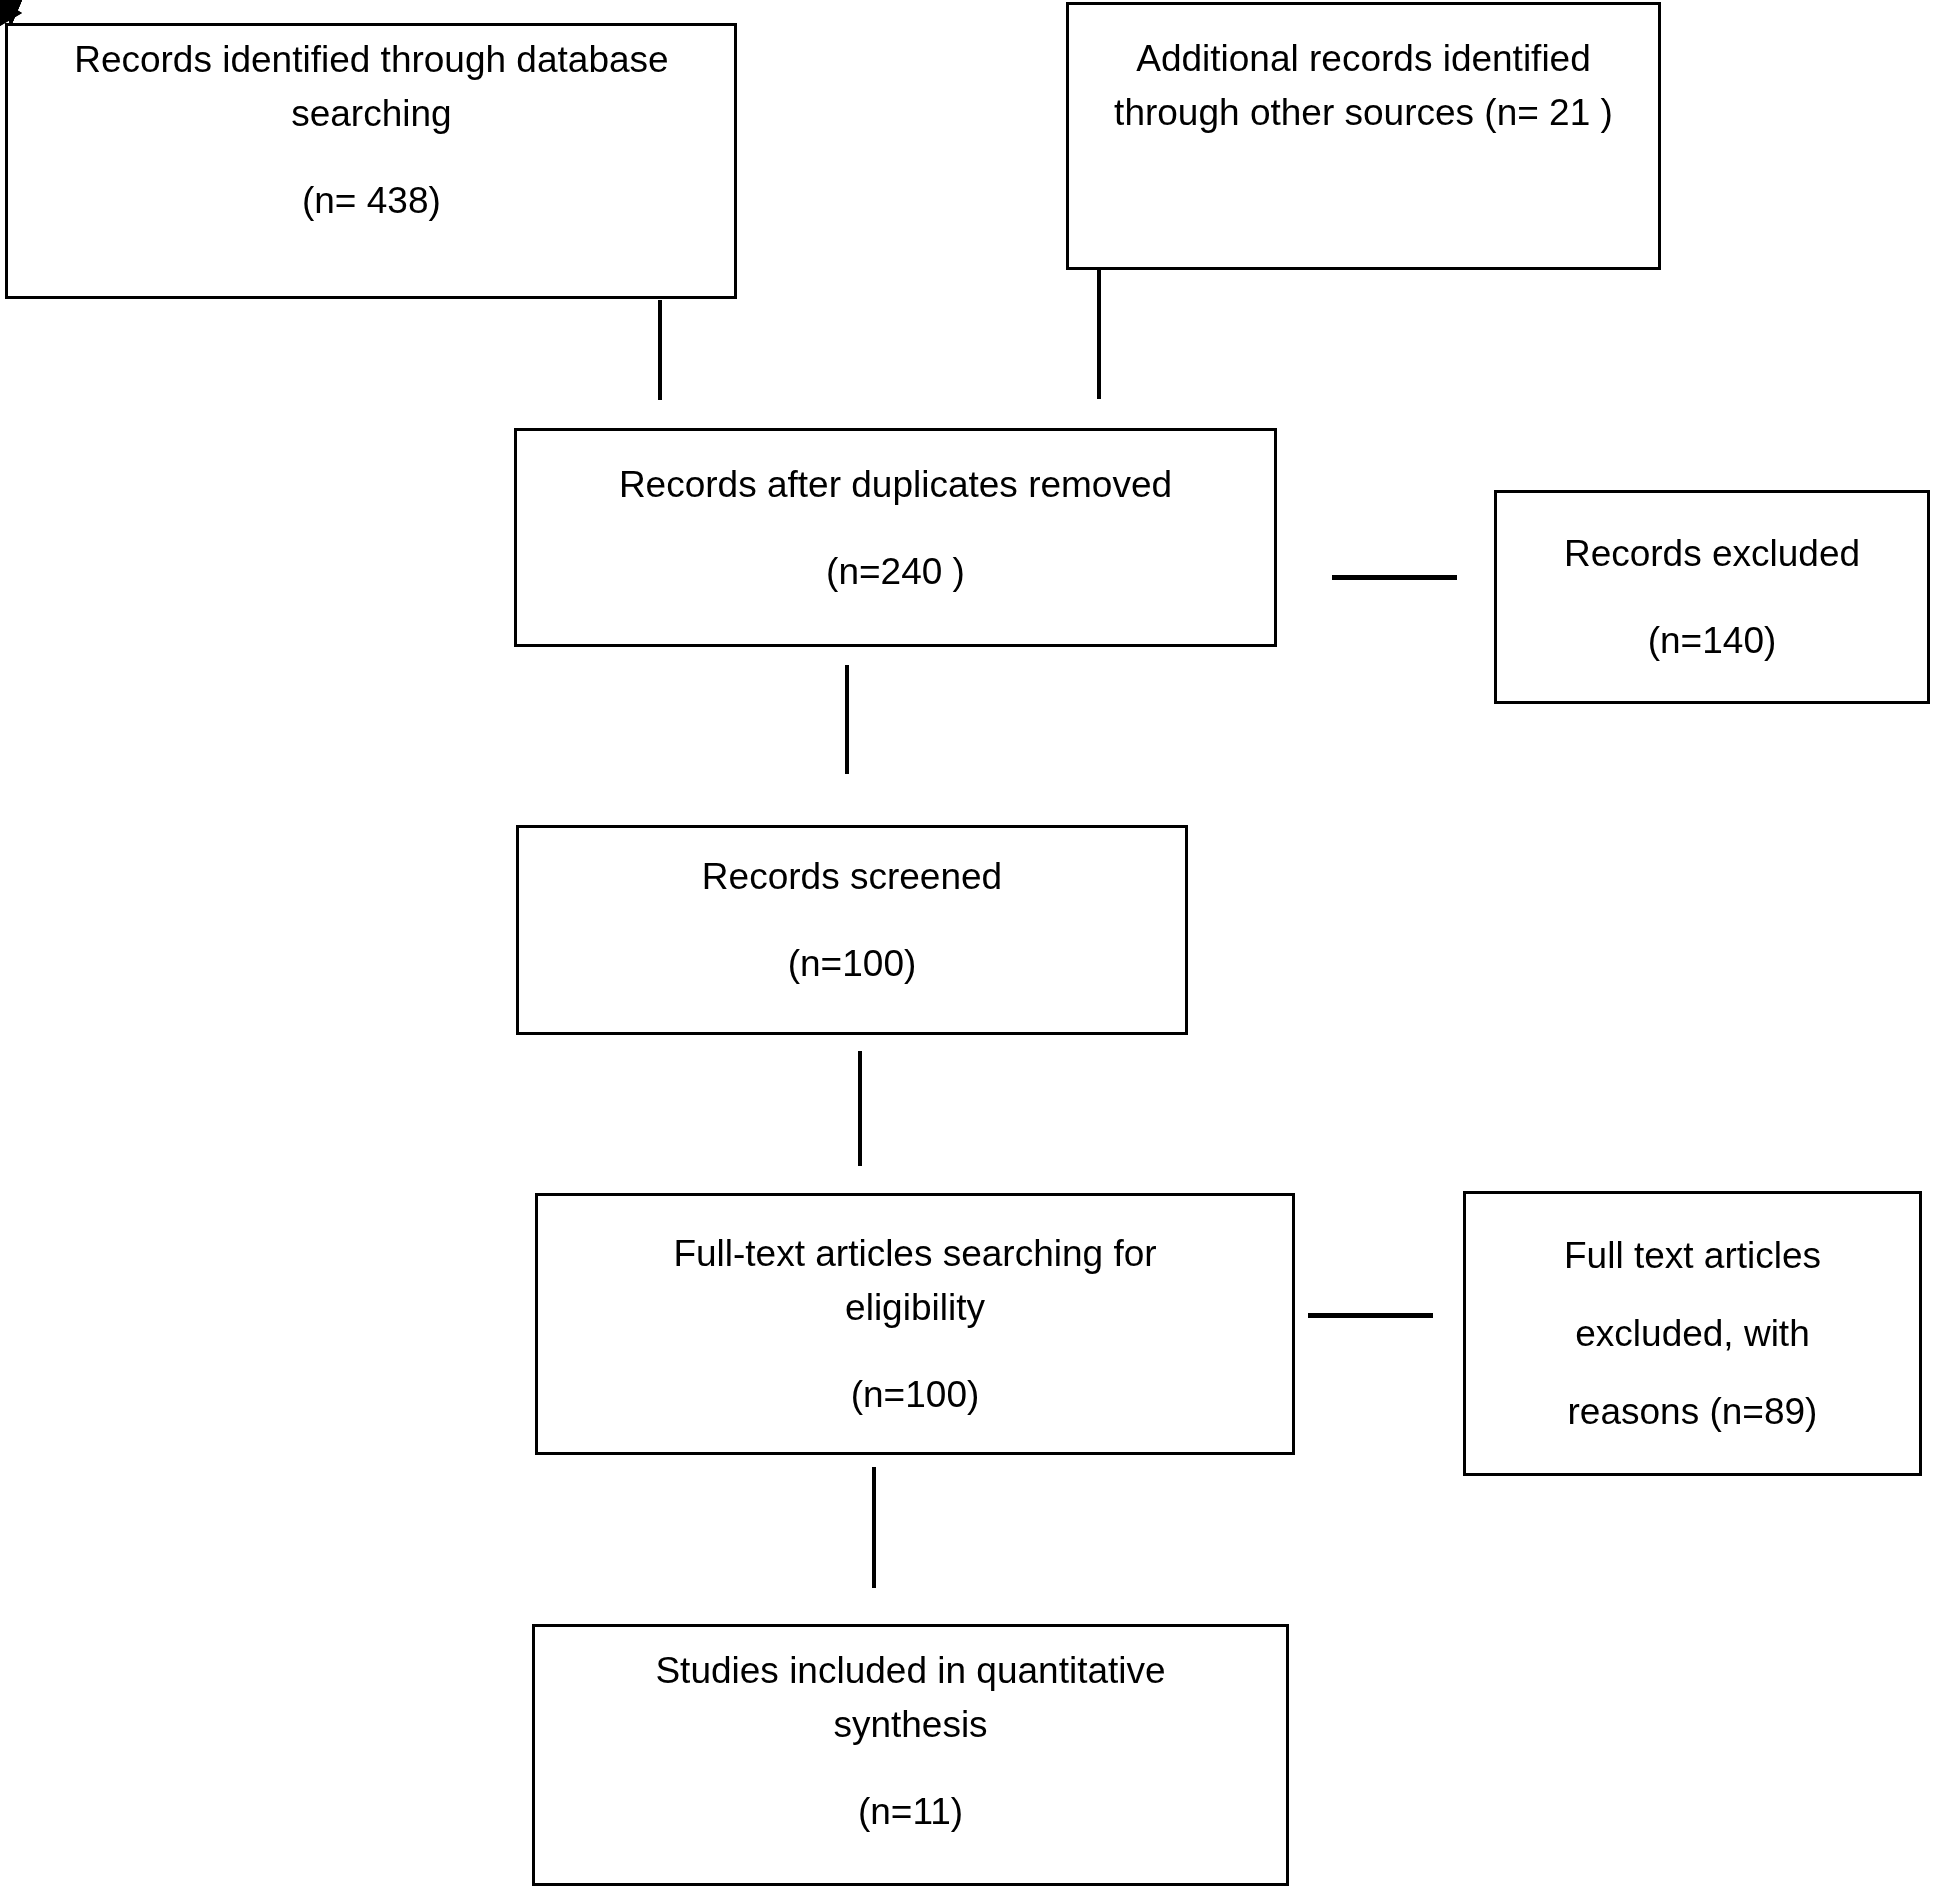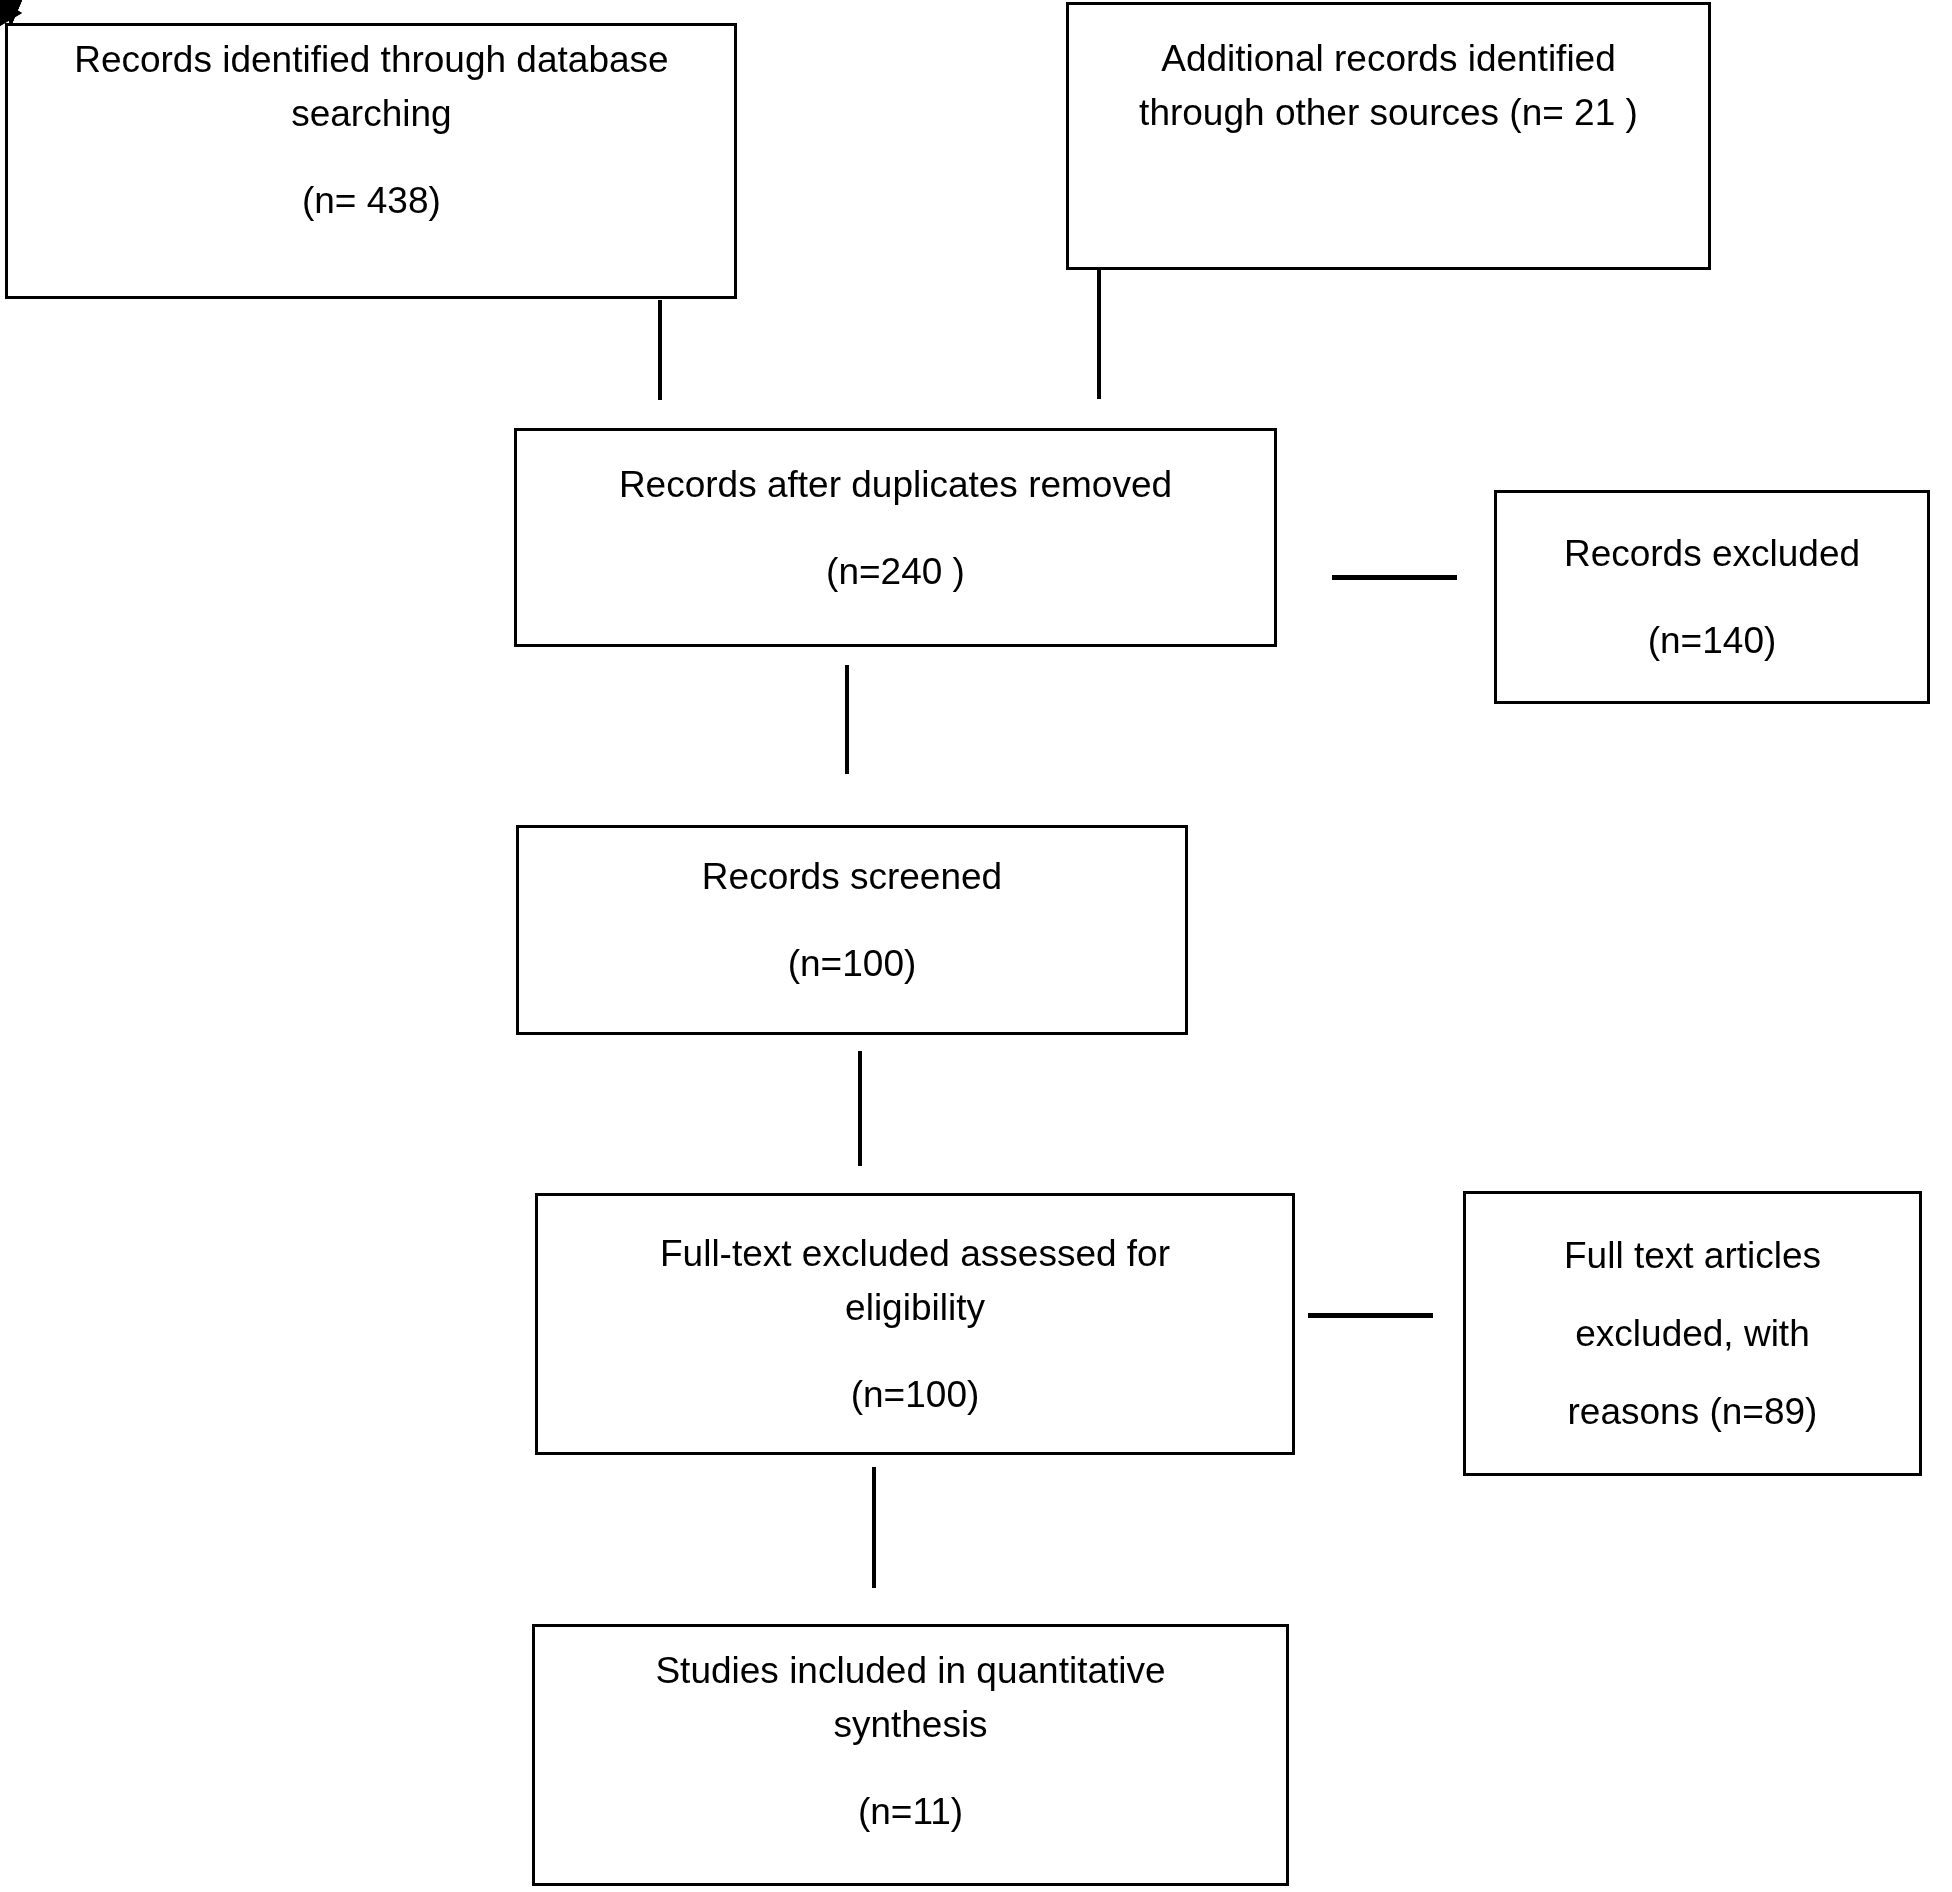--- a/index.html
+++ b/index.html
@@ -27,21 +27,21 @@
     font-size: 37px;
     line-height: 54px;
   }
   .box.v-center { justify-content: center; }
   .box.v-top    { justify-content: flex-start; }
   .ln { display: block; }
   .count { display: block; margin-top: 33px; }
 
   
   [data-name="box-records-identified"] { left: 5.4px;    top: 23px;   width: 732px; height: 276px; padding-top: 7px; }
-  [data-name="box-additional-records"] { left: 1066px; top: 2.3px;    width: 645px; height: 268px; padding-top: 26.5px; }
+  [data-name="box-additional-records"] { left: 1066px; top: 2.3px;    width: 595px; height: 268px; padding-top: 26.5px; }
   [data-name="box-duplicates-removed"] { left: 514px;  top: 428px;  width: 763px; height: 219px; padding-bottom: 18.7px; }
   [data-name="box-records-excluded"]   { left: 1494px; top: 490px;  width: 436px; height: 214px; }
   [data-name="box-records-screened"]   { left: 516px;  top: 825px; width: 672px; height: 210px; padding-bottom: 19px; }
   [data-name="box-fulltext-assessed"]  { left: 535px;  top: 1193px; width: 760px; height: 262px; }
   [data-name="box-fulltext-excluded"]  { left: 1463px; top: 1191px; width: 459px; height: 285px; line-height: 70px; gap: 8px; }
   [data-name="box-studies-included"]   { left: 532px;  top: 1624px; width: 757px; height: 262px; padding-bottom: 27px; }
 
   
   .vline {
     position: absolute;
@@ -107,21 +107,21 @@
     <span class="ln" data-name="box-records-excluded-line">Records excluded</span>
     <span class="count" data-name="box-records-excluded-count">(n=140)</span>
   </div>
 
   <div class="box v-center" data-name="box-records-screened">
     <span class="ln" data-name="box-records-screened-line">Records screened</span>
     <span class="count" data-name="box-records-screened-count">(n=100)</span>
   </div>
 
   <div class="box v-center" data-name="box-fulltext-assessed">
-    <span class="ln" data-name="box-fulltext-assessed-line">Full-text excluded assessed for</span>
+    <span class="ln" data-name="box-fulltext-assessed-line">Full-text articles searching for</span>
     <span class="ln" data-name="box-fulltext-assessed-line">eligibility</span>
     <span class="count" data-name="box-fulltext-assessed-count">(n=100)</span>
   </div>
 
   <div class="box v-center" data-name="box-fulltext-excluded">
     <span class="ln" data-name="box-fulltext-excluded-line">Full text articles</span>
     <span class="ln" data-name="box-fulltext-excluded-line">excluded, with</span>
     <span class="ln" data-name="box-fulltext-excluded-line">reasons (n=89)</span>
   </div>
 

